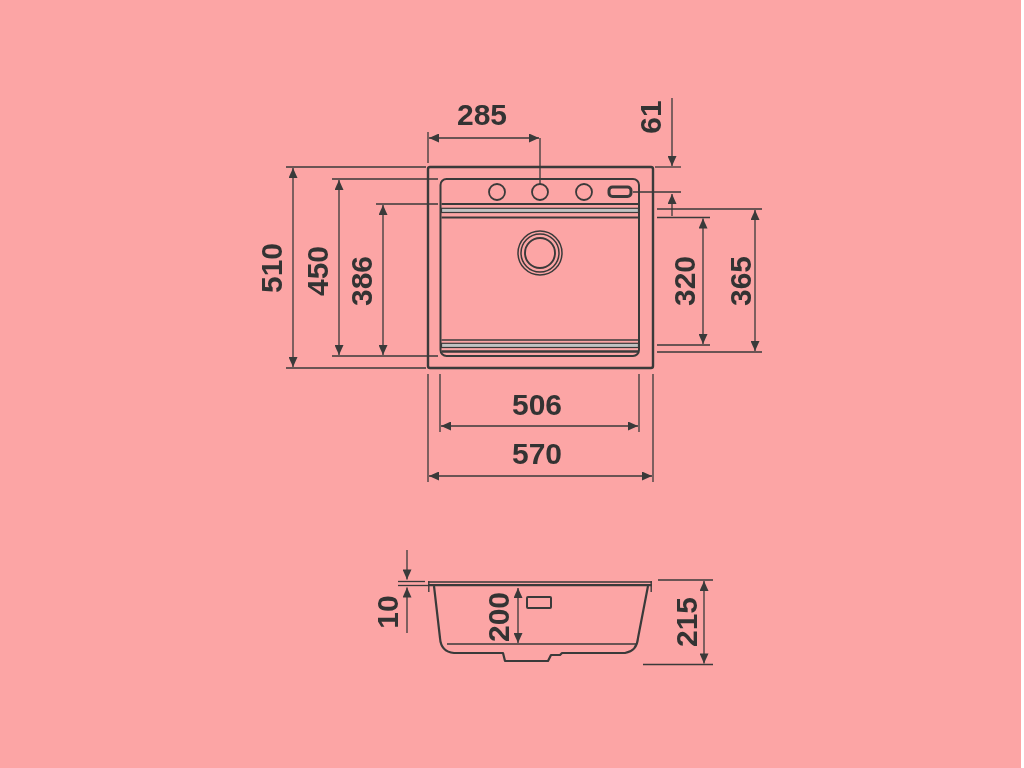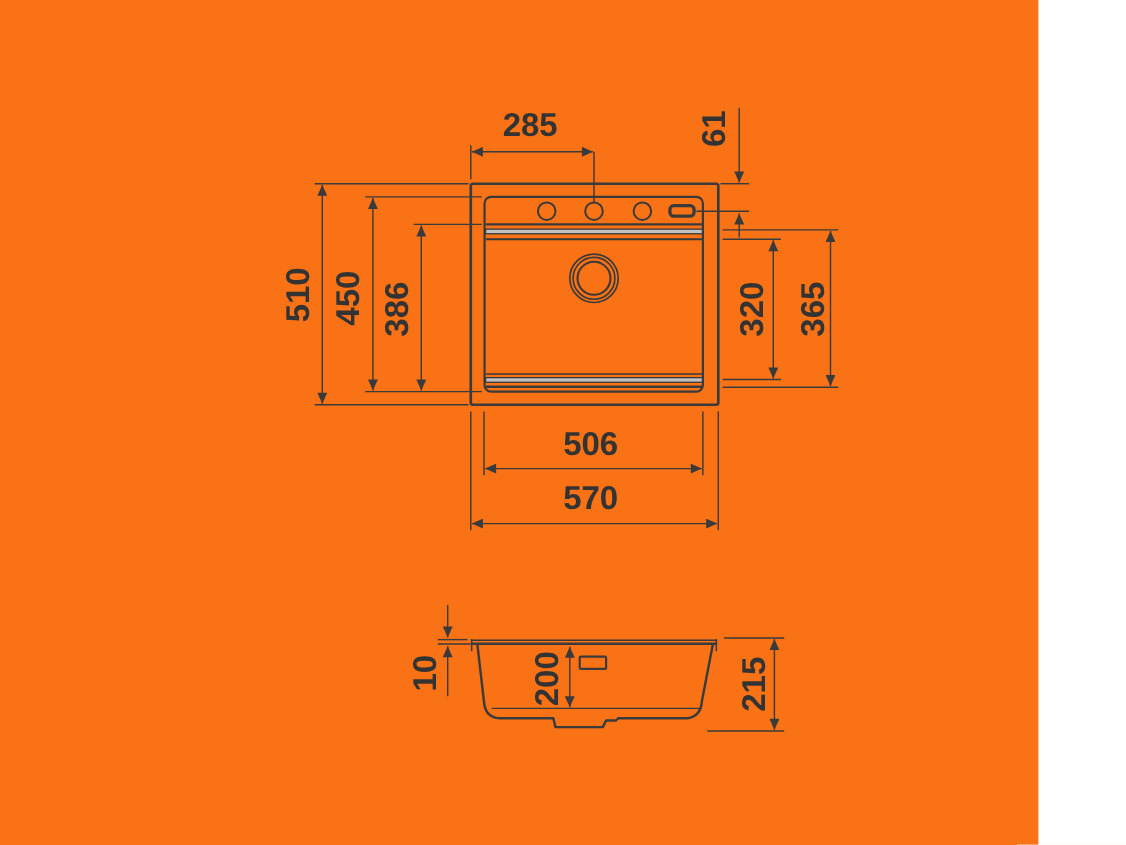--- a/index.html
+++ b/index.html
@@ -1,16 +1,16 @@
 <!DOCTYPE html>
 <html><head>
 <meta charset="utf-8">
 <style>
   html,body{margin:0;padding:0;background:#ffffff;width:1024px;height:768px;overflow:hidden;}
-  #stage{position:relative;width:944px;height:768px;background:#f97316;}
+  #stage{position:relative;width:1021px;height:768px;background:#fca5a5;}
   svg{position:absolute;left:0;top:0;}
   
   .ln{stroke:#3a3a3a;fill:none;stroke-width:1.4;}
   .outline{stroke-width:2.4;}
   .inner{stroke-width:2;}
   .hline{stroke-width:2;}
   .thin{stroke-width:1.3;}
   .heavy{stroke-width:2.3;}
   .band{fill:#c2c2c2;stroke:#3a3a3a;stroke-width:1.2;}
   .hole{stroke-width:1.8;}

